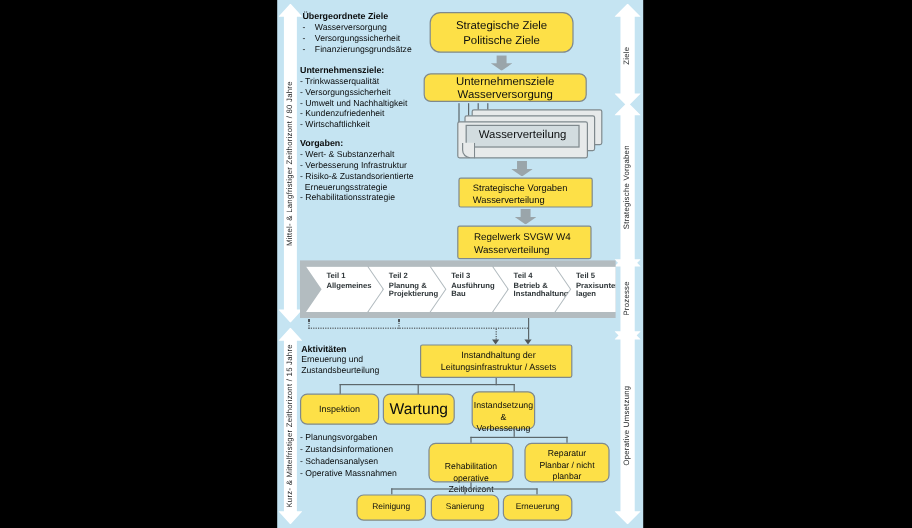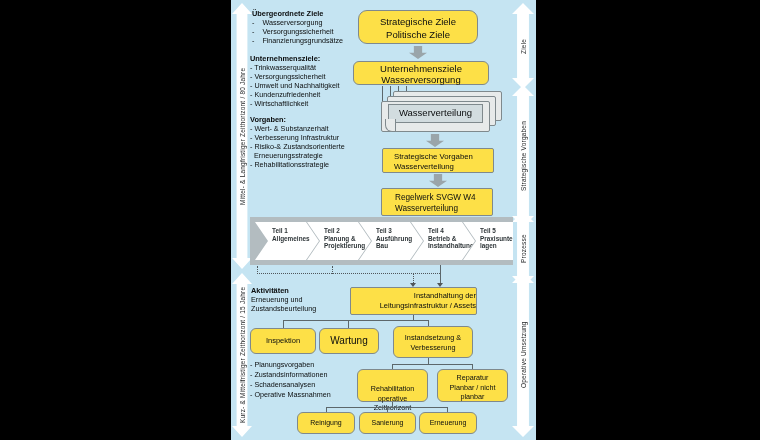--- a/index.html
+++ b/index.html
@@ -187,34 +187,34 @@
     </div>
 
     <div class="dotv" style="left:26px;top:266px;height:8px;"></div>
     <div class="dotv" style="left:101px;top:266px;height:8px;"></div>
     <div class="doth" style="left:26px;top:273px;width:183px;"></div>
     <div class="dotv" style="left:182px;top:274px;height:9px;"></div>
     <div class="ah" style="left:179px;top:283px;"></div>
     <div class="cl" style="left:209px;top:265px;width:1px;height:18px;"></div>
     <div class="ah" style="left:206px;top:283px;"></div>
 
-    <div class="bx r2" style="left:119px;top:287px;width:127px;height:28px;font-size:7.5px;line-height:10px;padding:3px 0 0 4px;text-align:right;">
+    <div class="bx r2" style="left:119px;top:287px;width:127px;height:28px;font-size:7.5px;line-height:10px;padding:3px 0 0 4px;text-align:center;">
       <span class="ln">Instandhaltung der</span>
       <span class="ln">Leitungsinfrastruktur / Assets</span>
     </div>
 
     <div class="cl" style="left:182px;top:315px;width:1px;height:6px;"></div>
     <div class="cl" style="left:52px;top:320px;width:146px;height:1px;"></div>
     <div class="cl" style="left:52px;top:320px;width:1px;height:9px;"></div>
     <div class="cl" style="left:117px;top:320px;width:1px;height:9px;"></div>
     <div class="cl" style="left:197px;top:320px;width:1px;height:7px;"></div>
 
     <div class="bx r6" style="left:19px;top:328px;width:66px;height:26px;font-size:7.5px;line-height:24px;">Inspektion</div>
-    <div class="bx r6" style="left:88px;top:328px;width:60px;height:26px;font-size:10px;line-height:24px;">Wartung</div>
-    <div class="bx r6" style="left:162px;top:326px;width:80px;height:32px;font-size:7.3px;line-height:9.5px;padding-top:6px;">
+    <div class="bx r6" style="left:88px;top:328px;width:60px;height:26px;font-size:13px;line-height:24px;">Wartung</div>
+    <div class="bx r6" style="left:162px;top:326px;width:53px;height:32px;font-size:7.3px;line-height:9.5px;padding-top:6px;">
       <span class="ln">Instandsetzung &amp;</span>
       <span class="ln">Verbesserung</span>
     </div>
 
     <div class="cl" style="left:197px;top:358px;width:1px;height:6px;"></div>
     <div class="cl" style="left:161px;top:364px;width:81px;height:1px;"></div>
     <div class="cl" style="left:161px;top:364px;width:1px;height:5px;"></div>
     <div class="cl" style="left:241px;top:364px;width:1px;height:5px;"></div>
 
     <div class="bx r6" style="left:126px;top:369px;width:71px;height:33px;font-size:7.2px;line-height:9.5px;padding-top:14px;">

